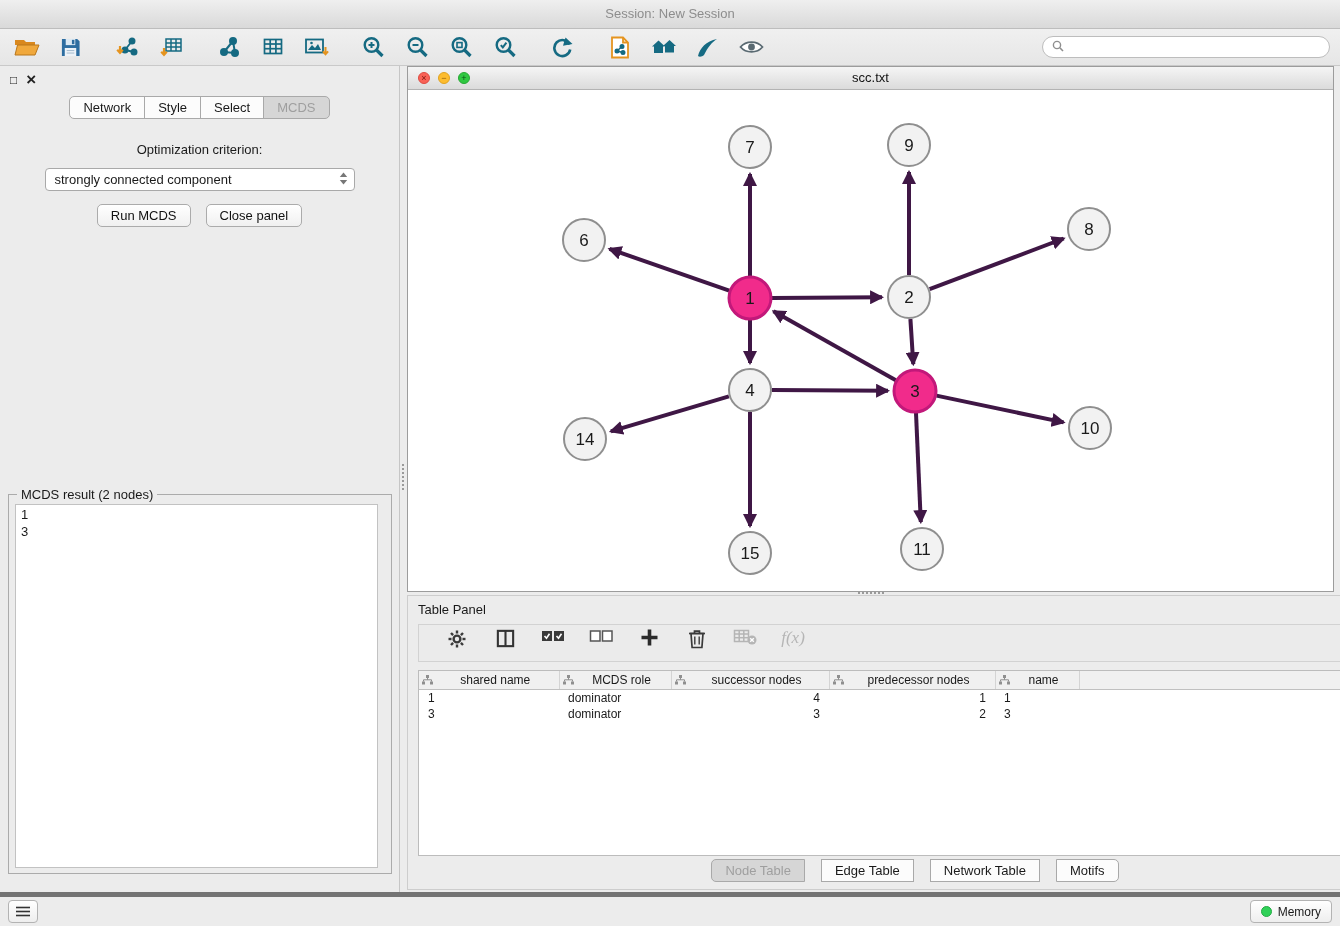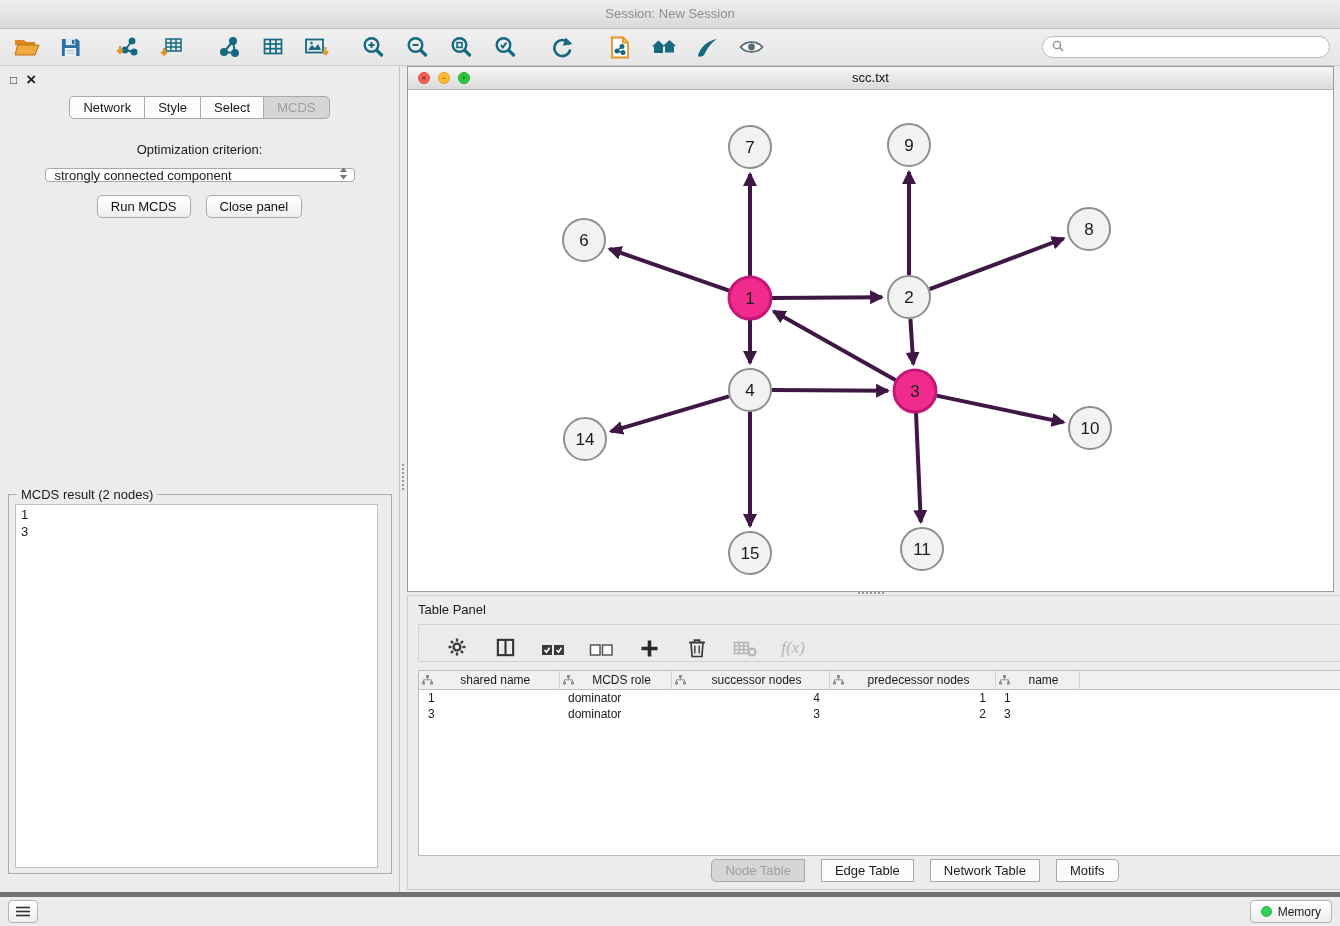--- a/index.html
+++ b/index.html
@@ -35,21 +35,21 @@
   .close-icon{font-size:17px;font-weight:bold;color:#222;line-height:1;}
 
   .seg-tabs{display:flex;justify-content:center;margin-top:3px;}
   .seg{border:1px solid #a9a9a9;background:#fcfcfc;padding:3px 13px;font-size:13px;
     margin-left:-1px;white-space:nowrap;}
   .seg:first-child{border-radius:5px 0 0 5px;margin-left:0;}
   .seg:last-child{border-radius:0 5px 5px 0;}
   .seg.active{background:#d6d6d6;color:#9f9f9f;}
 
   .opt-label{text-align:center;font-size:13px;margin-top:23px;}
-  .dropdown{width:310px;height:14px;margin:11px auto 0;background:#fff;border:1px solid #a9a9a9;
+  .dropdown{width:310px;height:23px;margin:11px auto 0;background:#fff;border:1px solid #a9a9a9;
     border-radius:4px;display:flex;align-items:center;padding:0 6px 0 9px;
     box-sizing:border-box;font-size:13px;}
   .dropdown .dval{flex:1;}
   .btn-row{display:flex;justify-content:center;gap:15px;margin-top:13px;}
   .btn{border:1px solid #ababab;background:linear-gradient(#ffffff,#f0f0f0);
     border-radius:5px;font-size:13px;padding:3px 13px;font-family:inherit;color:#111;}
 
   .group-box{position:absolute;left:8px;width:382px;top:428px;height:378px;border:1px solid #ababab;}
   .legend{position:absolute;top:-8px;left:8px;background:#ececec;padding:0 4px;font-size:13px;}
   .result-area{position:absolute;left:6px;right:13px;top:9px;bottom:5px;background:#fff;
@@ -72,21 +72,21 @@
   .splitter-v{position:absolute;left:400px;top:66px;width:7px;height:826px;}
   .grip-v{position:absolute;top:398px;left:2px;height:26px;border-left:2px dotted #9a9a9a;}
   .splitter-h{position:absolute;left:407px;top:592px;width:927px;height:3px;}
   .grip-h{display:block;margin:0 auto;width:26px;border-top:2px dotted #9a9a9a;}
 
   
   .table-panel{position:absolute;left:407px;top:595px;width:1016px;height:295px;background:#ececec;
     border:1px solid #cdcdcd;box-sizing:border-box;}
   .tp-toolbar{position:absolute;left:10px;right:10px;top:28px;height:38px;border:1px solid #d2d2d2;
     background:#ebebeb;display:flex;align-items:center;padding-left:9px;box-sizing:border-box;}
-  .tp-btn{width:38px;height:30px;display:flex;align-items:flex-end;justify-content:center;margin-left:10px;}
+  .tp-btn{width:38px;height:30px;display:flex;align-items:flex-start;justify-content:center;margin-left:10px;}
   .fx-label{font-family:"Liberation Serif",serif;font-style:italic;font-size:17px;color:#b5b5b5;}
   .tp-table-wrap{position:absolute;left:10px;right:10px;top:74px;height:186px;background:#fff;
     border:1px solid #bcbcbc;overflow:hidden;box-sizing:border-box;}
   table{border-collapse:collapse;table-layout:fixed;width:100%;}
   th{background:#f0f0f0;border-right:1px solid #d4d4d4;border-bottom:1px solid #c0c0c0;
     font-weight:normal;font-size:12px;height:18px;padding:0 3px;}
   th.filler{border-right:none;}
   .hwrap{display:flex;align-items:center;}
   .hicon{display:flex;margin-right:2px;}
   .hlabel{flex:1;text-align:center;white-space:nowrap;overflow:hidden;}

